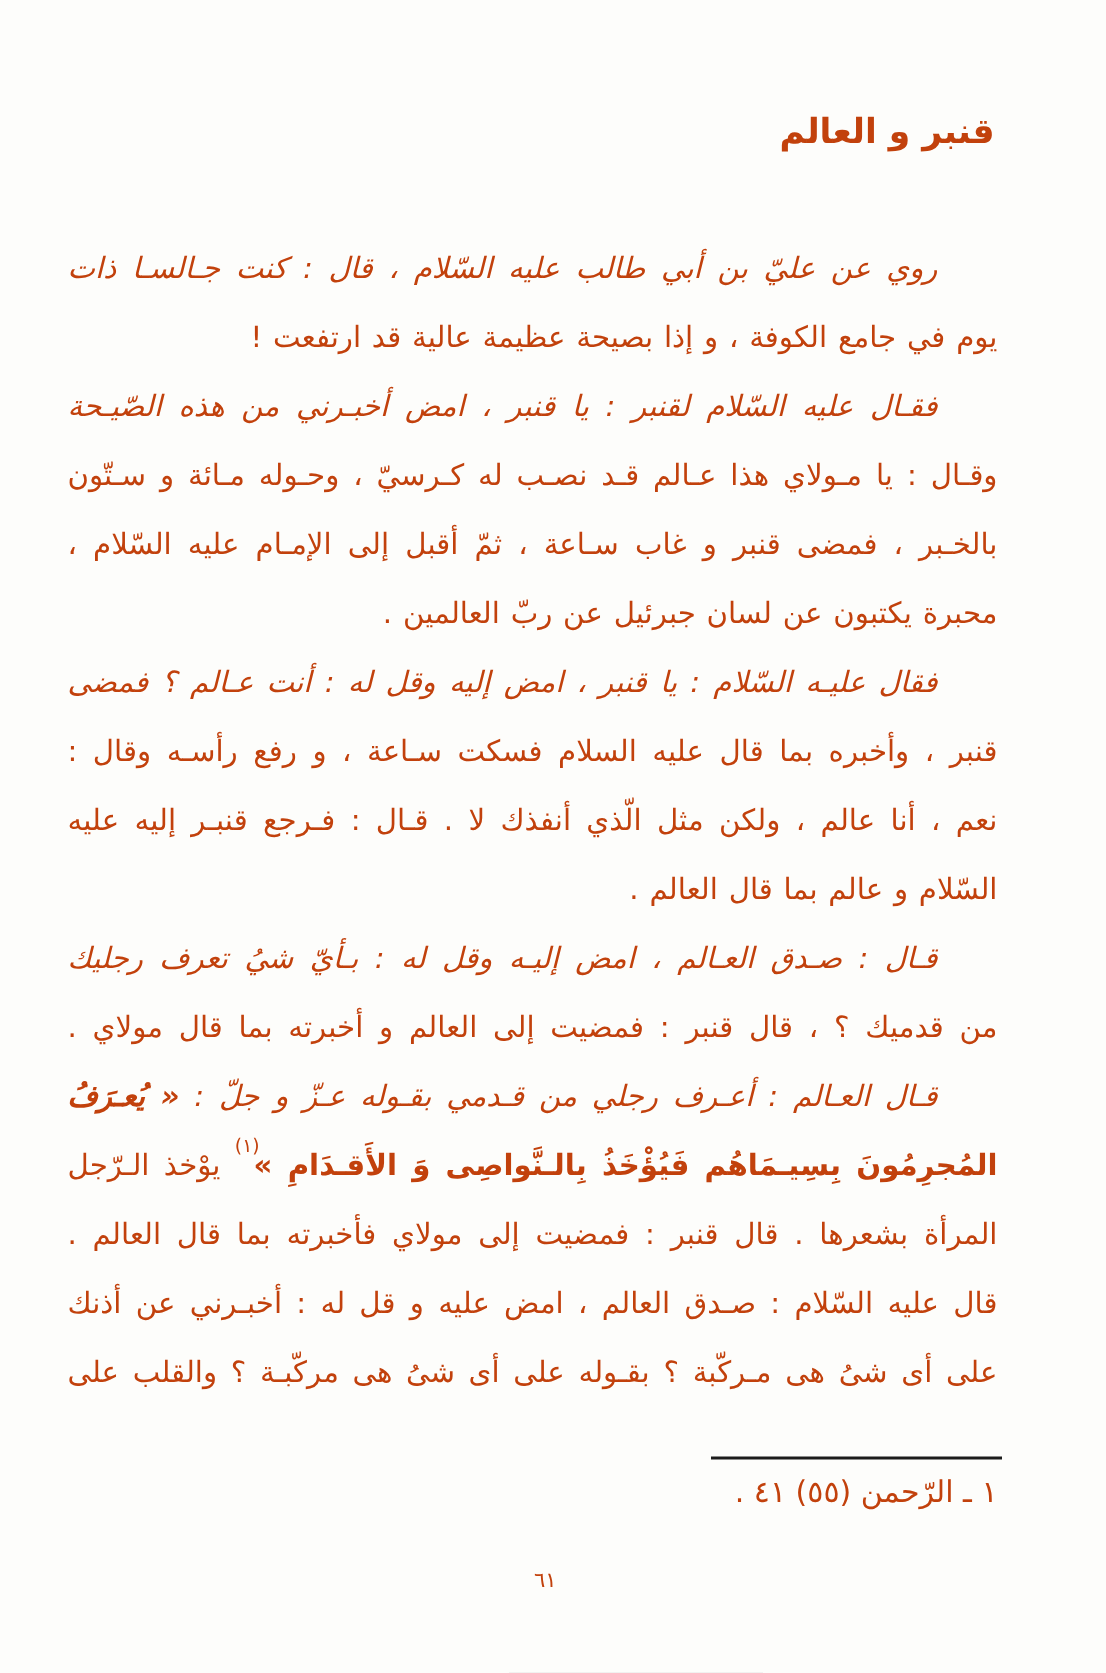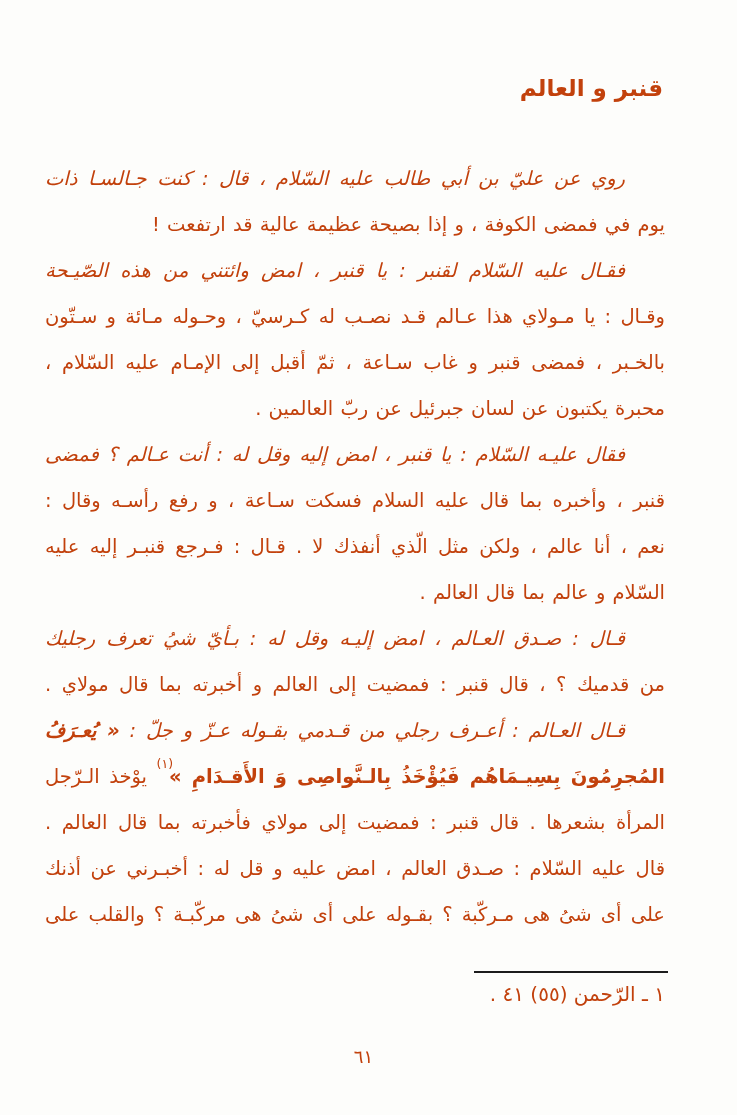--- a/index.html
+++ b/index.html
@@ -76,35 +76,35 @@
     font-size: 20px;
     line-height: 28px;
     white-space: nowrap;
   }
   .page-number {
     position: absolute;
     top: 1046px;
     left: 0;
     right: 10px;
     text-align: center;
-    font-size: 18px;
+    font-size: 14px;
   }
 </style>
 </head>
 <body>
 
 <div class="page">
 
   <h1 class="title">قنبر و العالم</h1>
 
   <div class="body-text">
     <div class="line indent">روي عن عليّ بن أبي طالب عليه السّلام ، قال : كنت جـالسـا ذات</div>
-    <div class="line end">يوم في فمضى الكوفة ، و إذا بصيحة عظيمة عالية قد ارتفعت !</div>
+    <div class="line end">يوم في جامع الكوفة ، و إذا بصيحة عظيمة عالية قد ارتفعت !</div>
 
-    <div class="line indent">فقـال عليه السّلام لقنبر : يا قنبر ، امض وائتني من هذه الصّيـحة</div>
+    <div class="line indent">فقـال عليه السّلام لقنبر : يا قنبر ، امض أخبـرني من هذه الصّيـحة</div>
     <div class="line">وقـال : يا مـولاي هذا عـالم قـد نصـب له كـرسيّ ، وحـوله مـائة و سـتّون</div>
     <div class="line">بالخـبر ، فمضى قنبر و غاب سـاعة ، ثمّ أقبل إلى الإمـام عليه السّلام ،</div>
     <div class="line end">محبرة يكتبون عن لسان جبرئيل عن ربّ العالمين .</div>
 
     <div class="line indent">فقال عليـه السّلام : يا قنبر ، امض إليه وقل له : أنت عـالم ؟ فمضى</div>
     <div class="line">قنبر ، وأخبره بما قال عليه السلام فسكت سـاعة ، و رفع رأسـه وقال :</div>
     <div class="line">نعم ، أنا عالم ، ولكن مثل الّذي أنفذك لا . قـال : فـرجع قنبـر إليه عليه</div>
     <div class="line end">السّلام و عالم بما قال العالم .</div>
 
     <div class="line indent">قـال : صـدق العـالم ، امض إليـه وقل له : بـأيّ شيُ تعرف رجليك</div>

